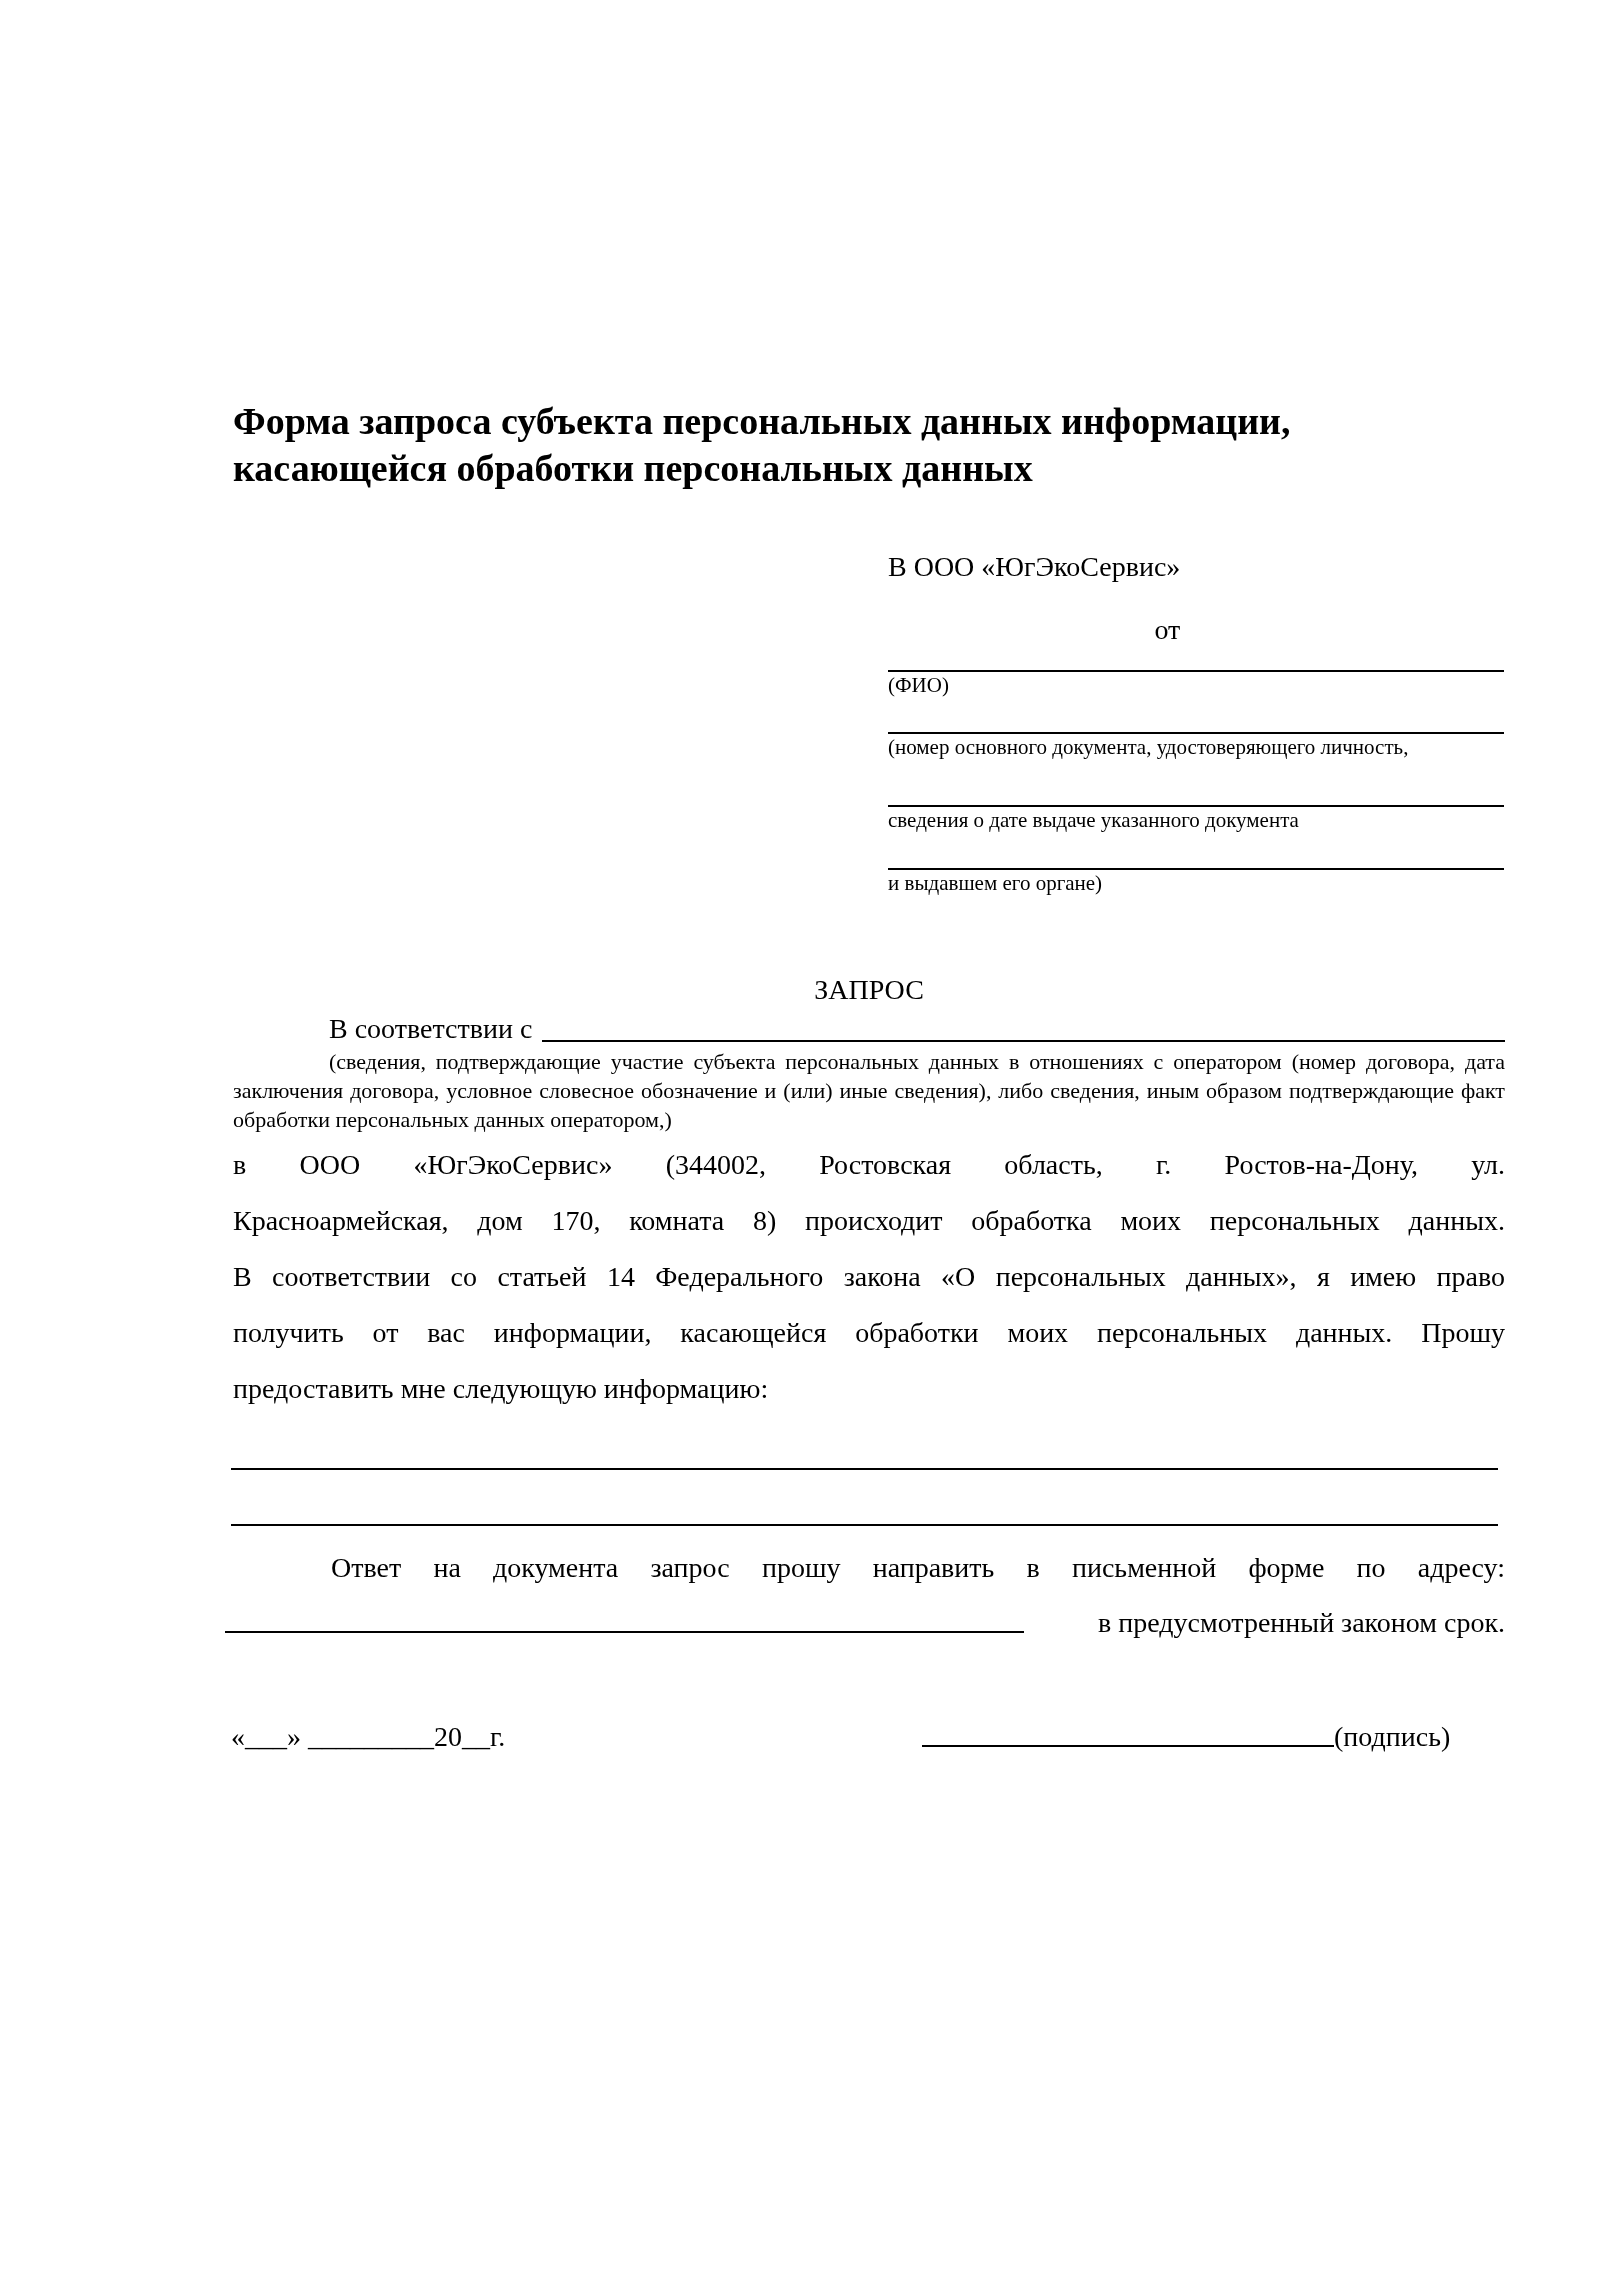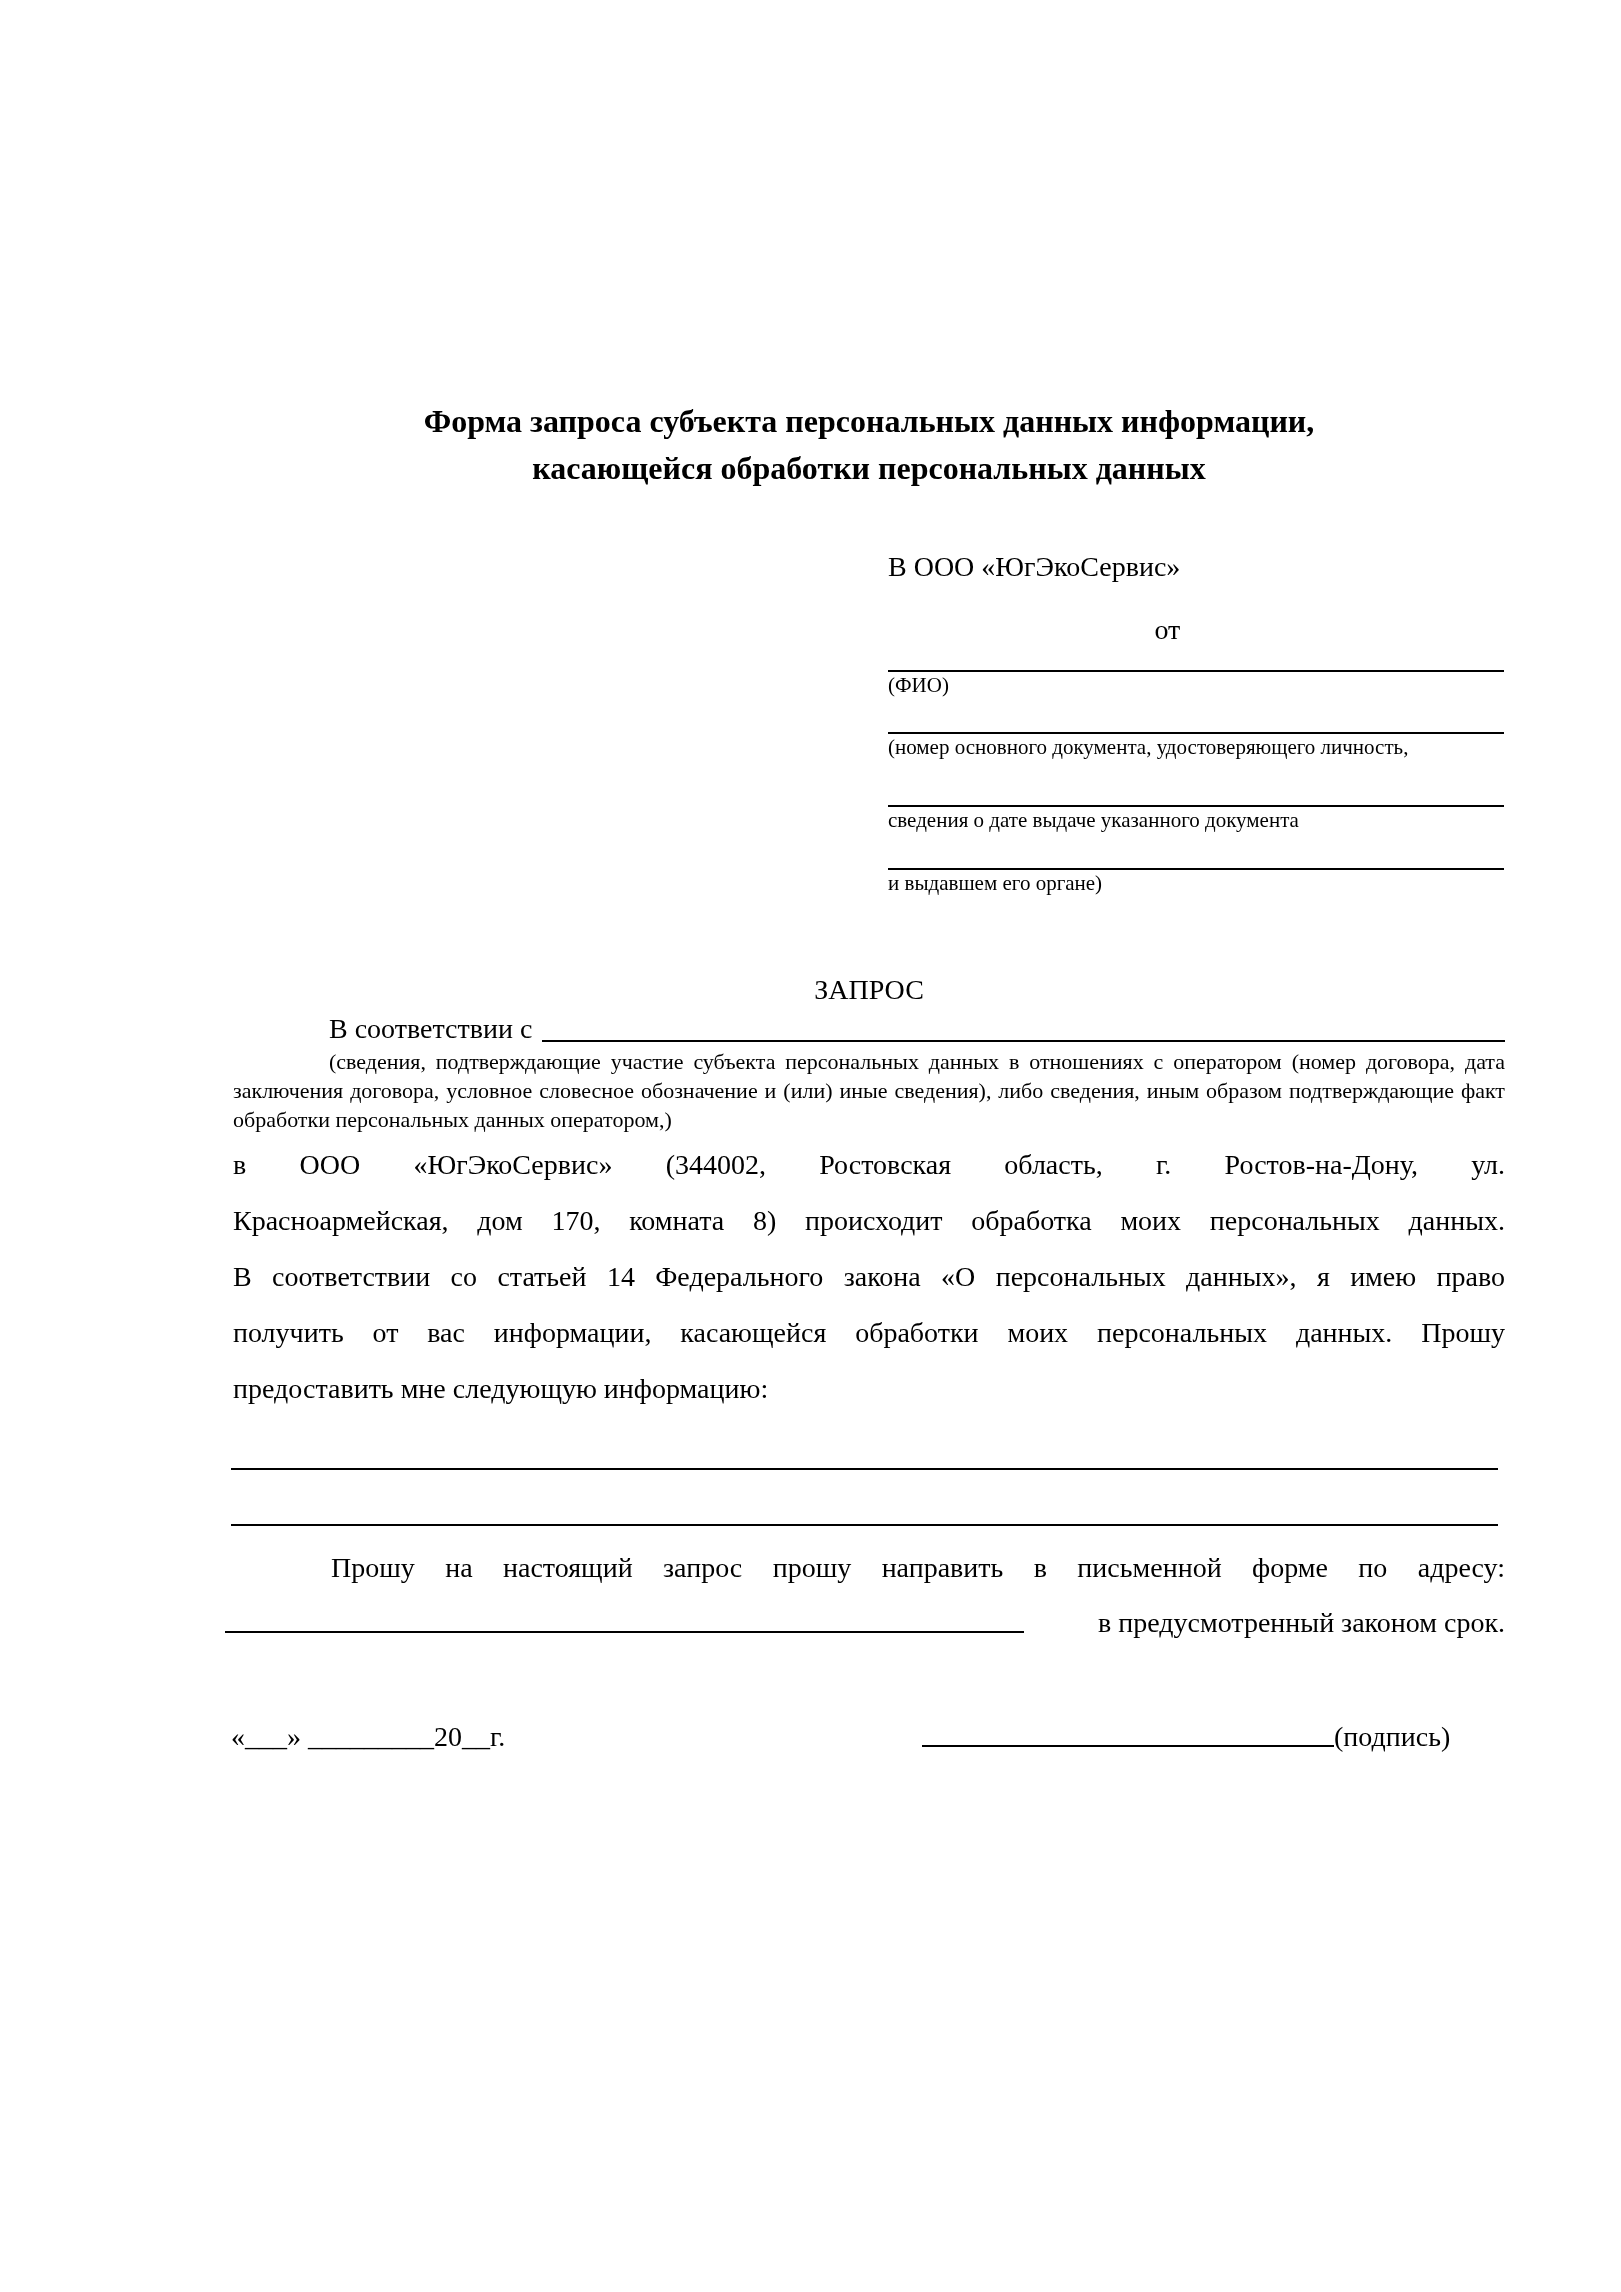--- a/index.html
+++ b/index.html
@@ -9,21 +9,21 @@
     background:#ffffff;
     color:#000;
     font-family:"Liberation Serif","DejaVu Serif",serif;
     font-size:28px;
     overflow:hidden;
   }
   .abs{position:absolute;}
   
   .annex{left:1078px;top:217px;line-height:33px;font-size:28px;}
   
-  .title{left:233px;width:1272px;top:398px;text-align:center;font-weight:bold;font-size:32px;line-height:47px;}
+  .title{left:233px;width:1272px;top:398px;font-weight:bold;font-size:38px;line-height:47px;}
   
   .addressee{left:888px;top:535px;line-height:63px;text-align:right;}
   
   .field{left:888px;width:616px;}
   .f1{top:670px;} .f2{top:732px;} .f3{top:805px;} .f4{top:868px;}
   .u-line{border-top:2px solid #000;height:0;}
   .cap{text-align:left;font-size:21px;line-height:23.5px;margin-top:2px;}
   
   .request-heading{left:233px;width:1272px;top:950px;text-align:center;margin-top:24px;}
   
@@ -101,21 +101,21 @@
     <div class="jline">в ООО «ЮгЭкоСервис» (344002, Ростовская область, г. Ростов-на-Дону, ул.</div>
     <div class="jline">Красноармейская, дом 170, комната 8) происходит обработка моих персональных данных.</div>
     <div class="jline">В соответствии со статьей 14 Федерального закона «О персональных данных», я имею право</div>
     <div class="jline">получить от вас информации, касающейся обработки моих персональных данных. Прошу</div>
     <div>предоставить мне следующую информацию:</div>
   </div>
 
   <div class="abs blank b1"></div>
   <div class="abs blank b2"></div>
 
-  <div class="abs reply1 jline">Прошу на настоящий запрос прошу направить в письменной форме по адресу:</div>
+  <div class="abs reply1 jline">Ответ на документа запрос прошу направить в письменной форме по адресу:</div>
   <div class="abs addr-line"></div>
   <div class="abs reply2">в предусмотренный законом срок.</div>
 
   <div class="abs date-line">«___» _________20__г.</div>
   <div class="abs sig-line"></div>
   <div class="abs sig-label">(подпись)</div>
 
 </div>
 
 

